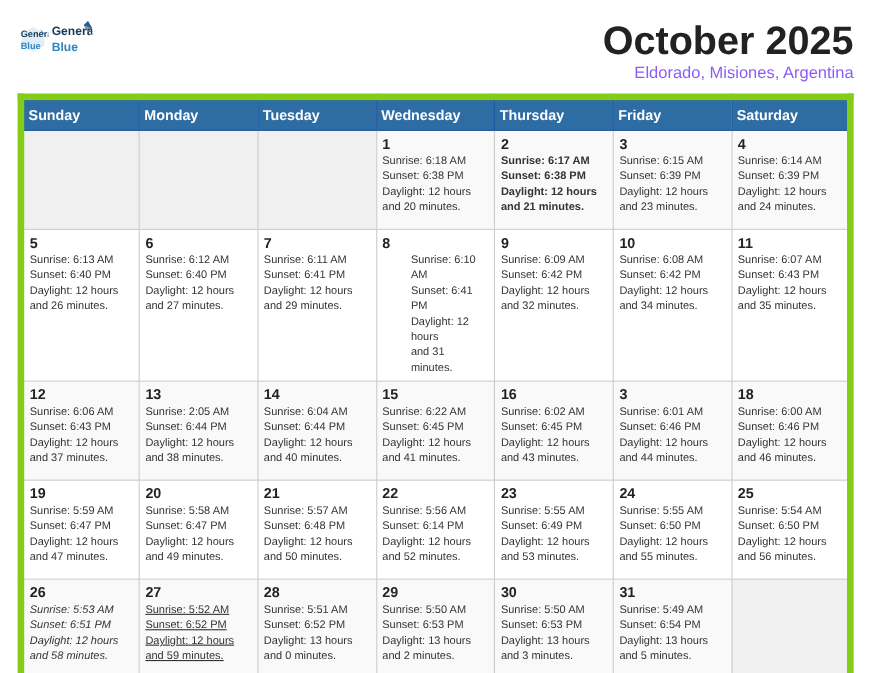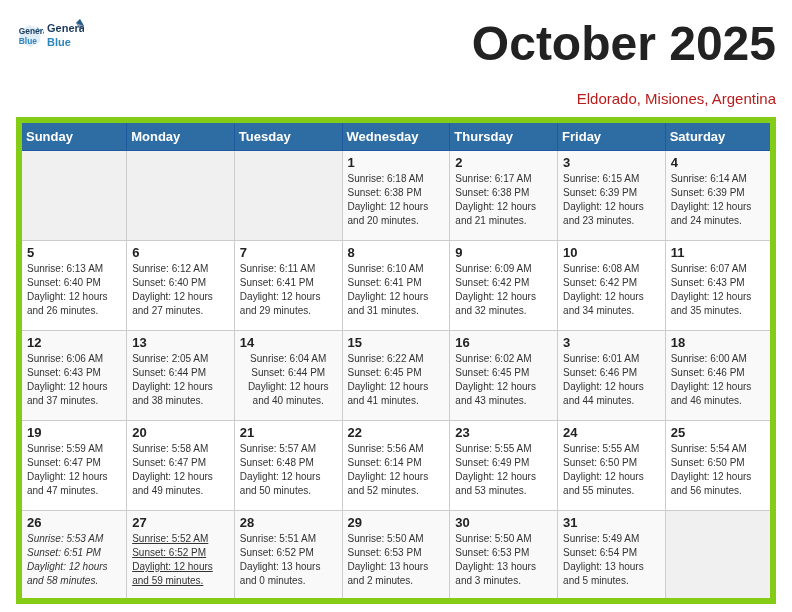--- a/index.html
+++ b/index.html
@@ -22,28 +22,27 @@
     }
     .logo-icon {
       width: 28px;
       height: 28px;
       margin-right: 2px;
     }
     .title-block {
       text-align: right;
     }
     .month-title {
-      font-size: 48px;
+      font-size: 36px;
       font-weight: bold;
       color: #222;
     }
     .subtitle {
       font-size: 15px;
-      color: #b91c1c;
-      margin-top: 19px;
+      color: #8b5cf6;
     }
     table {
       width: 100%;
       border-collapse: collapse;
       border: 6px solid #84cc16;
     }
     thead tr {
       background-color: #2e6da4;
     }
     thead th {
@@ -136,21 +135,21 @@
         <td class="empty-cell"></td>
         <td>
           <span class="day-number">1</span>
           <div class="day-info" style="white-space: pre-line;">Sunrise: 6:18 AM
 Sunset: 6:38 PM
 Daylight: 12 hours
 and 20 minutes.</div>
         </td>
         <td>
           <span class="day-number">2</span>
-          <div class="day-info" style="white-space: pre-line;">Sunrise: 6:17 AM
+          <div class="day-info" style="white-space: pre-line; font-weight: bold;">Sunrise: 6:17 AM
 Sunset: 6:38 PM
 Daylight: 12 hours
 and 21 minutes.</div>
         </td>
         <td>
           <span class="day-number">3</span>
           <div class="day-info" style="white-space: pre-line;">Sunrise: 6:15 AM
 Sunset: 6:39 PM
 Daylight: 12 hours
 and 23 minutes.</div>
@@ -180,21 +179,21 @@
         </td>
         <td>
           <span class="day-number">7</span>
           <div class="day-info" style="white-space: pre-line;">Sunrise: 6:11 AM
 Sunset: 6:41 PM
 Daylight: 12 hours
 and 29 minutes.</div>
         </td>
         <td>
           <span class="day-number">8</span>
-          <div class="day-info" style="white-space: pre-line;">Sunrise: 6:10 AM
+          <div class="day-info" style="white-space: pre-line; margin-left: 26px;">Sunrise: 6:10 AM
 Sunset: 6:41 PM
 Daylight: 12 hours
 and 31 minutes.</div>
         </td>
         <td>
           <span class="day-number">9</span>
           <div class="day-info" style="white-space: pre-line;">Sunrise: 6:09 AM
 Sunset: 6:42 PM
 Daylight: 12 hours
 and 32 minutes.</div>
@@ -224,21 +223,21 @@
         </td>
         <td>
           <span class="day-number">13</span>
           <div class="day-info" style="white-space: pre-line;">Sunrise: 2:05 AM
 Sunset: 6:44 PM
 Daylight: 12 hours
 and 38 minutes.</div>
         </td>
         <td>
           <span class="day-number">14</span>
-          <div class="day-info" style="white-space: pre-line; text-align: center;">Sunrise: 6:04 AM
+          <div class="day-info" style="white-space: pre-line;">Sunrise: 6:04 AM
 Sunset: 6:44 PM
 Daylight: 12 hours
 and 40 minutes.</div>
         </td>
         <td>
           <span class="day-number">15</span>
           <div class="day-info" style="white-space: pre-line;">Sunrise: 6:22 AM
 Sunset: 6:45 PM
 Daylight: 12 hours
 and 41 minutes.</div>

